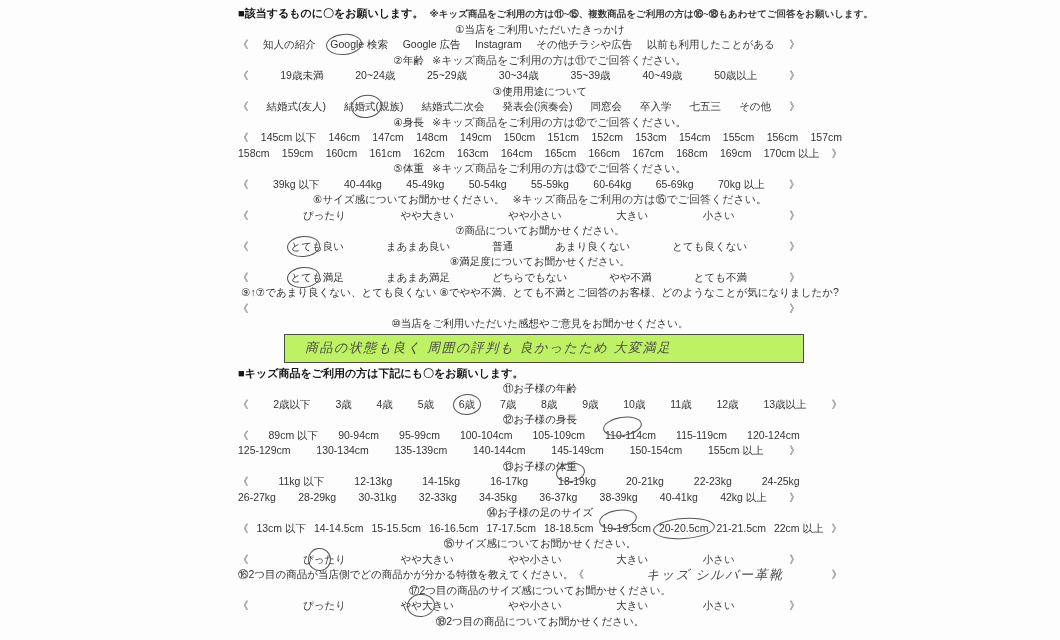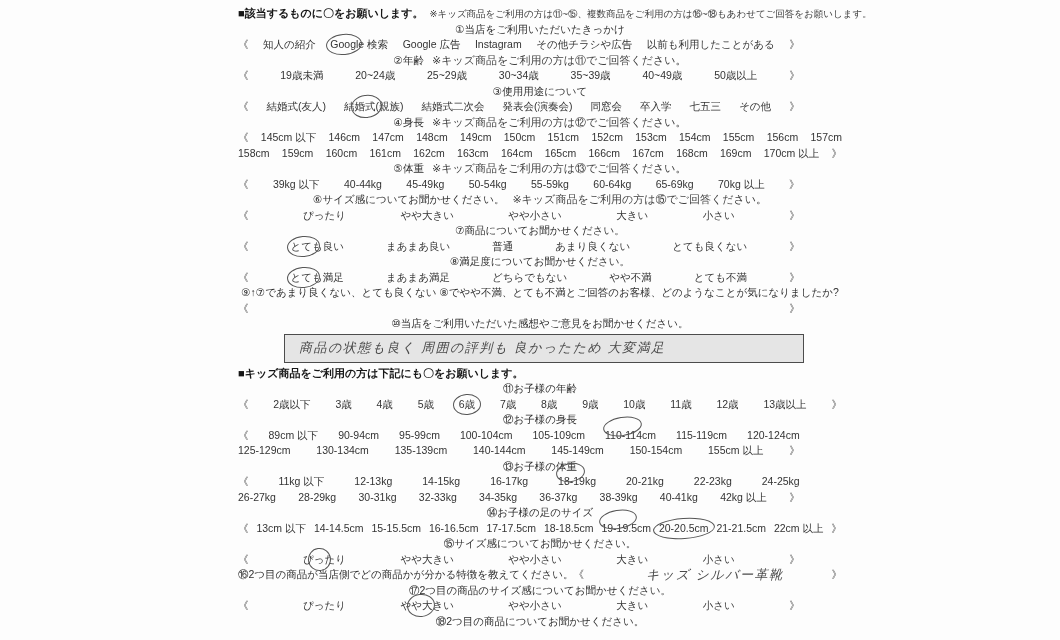--- a/index.html
+++ b/index.html
@@ -7,36 +7,36 @@
     width:1060px;height:640px;overflow:hidden;
     background:#fdfdfd;
     font-family:"Liberation Sans","DejaVu Sans",sans-serif;
     color:#3a3a3a;
   }
   .sheet{
     position:absolute;left:238px;top:6px;width:604px;
     font-size:10.5px;line-height:15.5px;
   }
   .sec-title{font-weight:bold;color:#161616;font-size:11px;white-space:nowrap;}
-  .sec-note{font-weight:normal;color:#3a3a3a;font-size:9.5px;margin-left:6px;}
+  .sec-note{font-weight:bold;color:#3a3a3a;font-size:9.5px;margin-left:6px;}
   .q-label{white-space:nowrap;color:#2e2e2e;text-align:center;}
   .q-note{font-size:11px;color:#3f3f3f;margin-left:8px;}
   .opts{display:flex;justify-content:space-between;align-items:center;width:93%;}
   .opts.wide{width:100%;}
   .bracket{color:#4a4a4a;flex:0 0 auto;}
   .opt{position:relative;white-space:nowrap;color:#333;}
   .mark{position:absolute;border:1.4px solid #555;border-radius:50%;pointer-events:none;}
   .mark.left{left:-4px;top:-3px;width:58%;height:19px;transform:rotate(-5deg);}
   .mark.mid{left:12%;top:-4px;width:48%;height:21px;transform:rotate(-7deg);}
   .mark.full{left:-6px;top:-3px;width:calc(100% + 10px);height:19px;transform:rotate(-4deg);}
   .mark.high{left:-2px;top:-11px;width:72%;height:17px;transform:rotate(-9deg);}
   .answer-box{
     margin:2px 0 3px 46px;width:520px;height:29px;
-    border:1.5px solid #4c4c4c;background:#e5e5e5;
-    display:flex;align-items:center;padding-left:14px;box-sizing:border-box;
+    border:1.5px solid #4c4c4c;background:#bef264;
+    display:flex;align-items:center;padding-left:20px;box-sizing:border-box;
   }
   .handwriting{
     color:#4a4a4a;font-size:13px;letter-spacing:1.5px;
     font-style:italic;white-space:nowrap;
   }
   .inline-row{display:flex;align-items:center;white-space:nowrap;}
   .inline-row .fill{flex:1 1 auto;}
   .inline-row .handwriting{margin-left:14px;font-style:italic;}
   .empty-row{display:flex;justify-content:space-between;width:93%;}
 </style>

